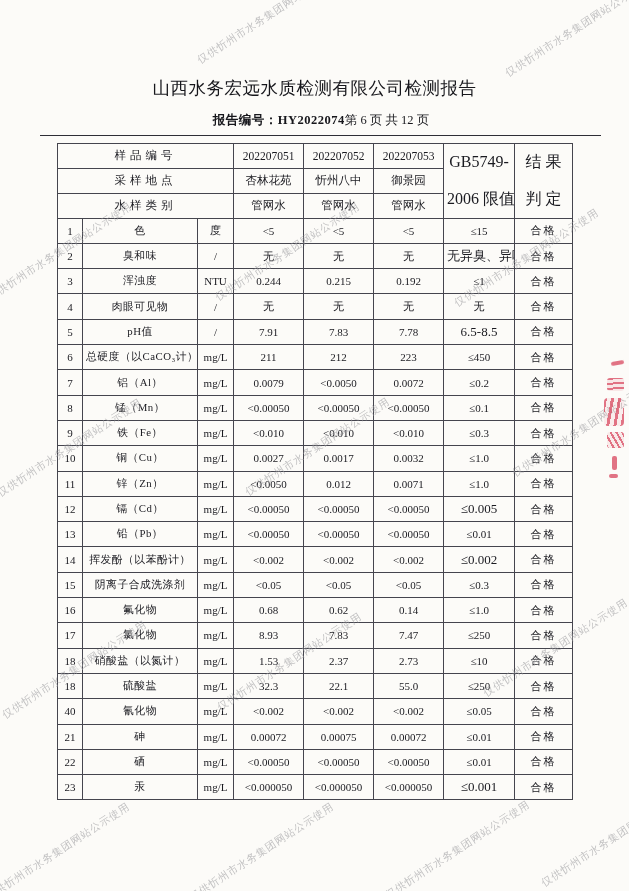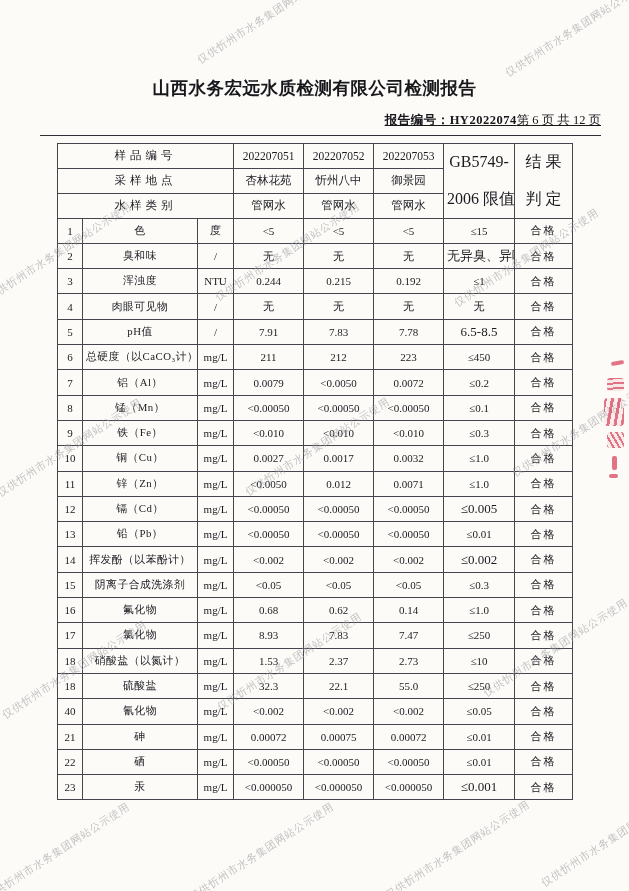--- a/index.html
+++ b/index.html
@@ -1,23 +1,23 @@
 <!DOCTYPE html>
 <html><head>
 <meta charset="utf-8">
 <style>
   html,body{margin:0;padding:0;background:#fcfbf9;}
   .page{position:relative;width:629px;height:891px;background:#fcfbf8;overflow:hidden;
         font-family:"Liberation Serif","DejaVu Serif",serif;color:#17171c;}
 
   
   .title{margin:76px 0 0 0;text-align:center;font-family:"DejaVu Sans","Liberation Sans",sans-serif;
-         font-weight:bold;font-size:17.5px;letter-spacing:.5px;color:#17171c;}
-  .meta{display:flex;justify-content:flex-end;margin:13px 28px 0 41px;
-        font-size:12.5px;line-height:15px;text-decoration:underline;}
+         font-weight:normal;font-size:17.5px;letter-spacing:.5px;color:#17171c;}
+  .meta{display:flex;justify-content:center;margin:13px 28px 0 41px;
+        font-size:12.5px;line-height:15px;}
   .meta .left{letter-spacing:.5px;font-weight:bold;}
   .rule{border:none;border-top:1.3px solid #2e2e36;margin:7px 28px 0 40px;}
 
   
   table.report{margin:7px 8px 0 57px;width:515px;border-collapse:collapse;table-layout:fixed;
         font-size:11px;color:#1a1a20;}
   table.report th,table.report td{border:1px solid #45454e;padding:0 3px;text-align:center;
         font-weight:normal;overflow:hidden;white-space:nowrap;vertical-align:middle;}
   thead th{height:21px;font-size:11.5px;}
   .spaced{letter-spacing:4px;}

